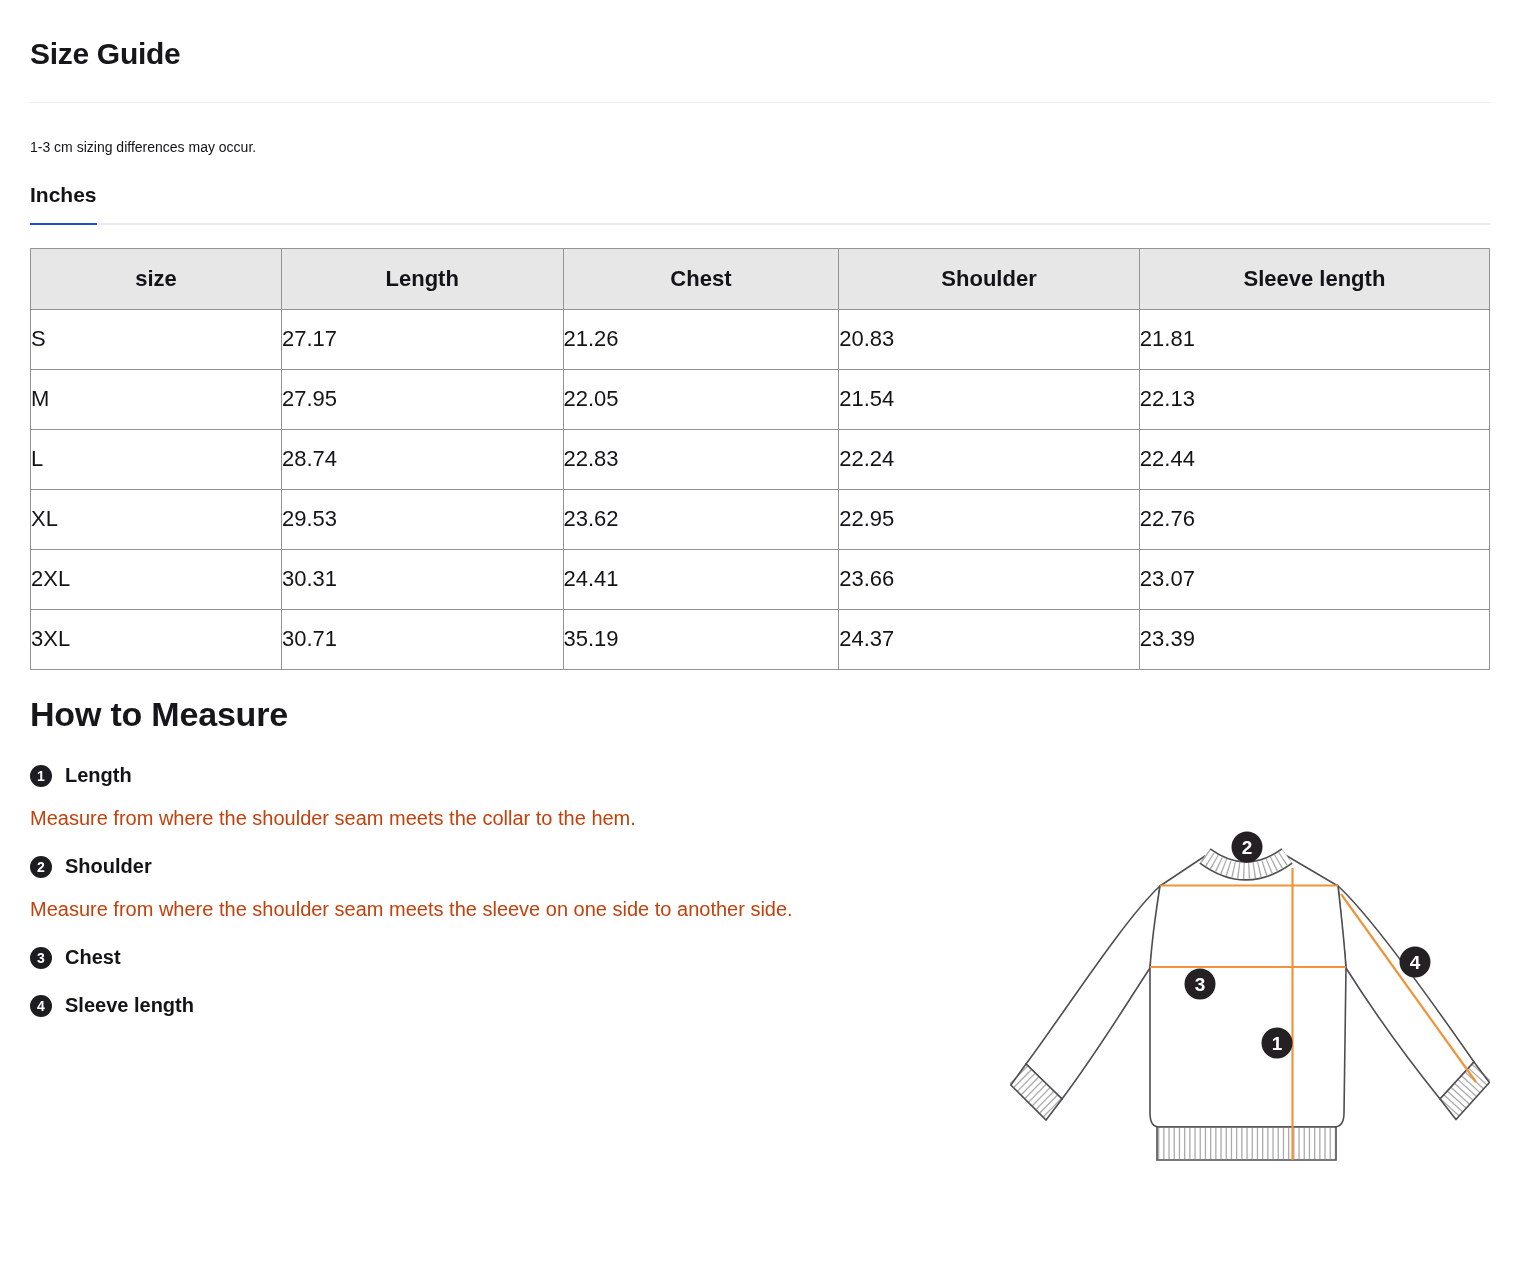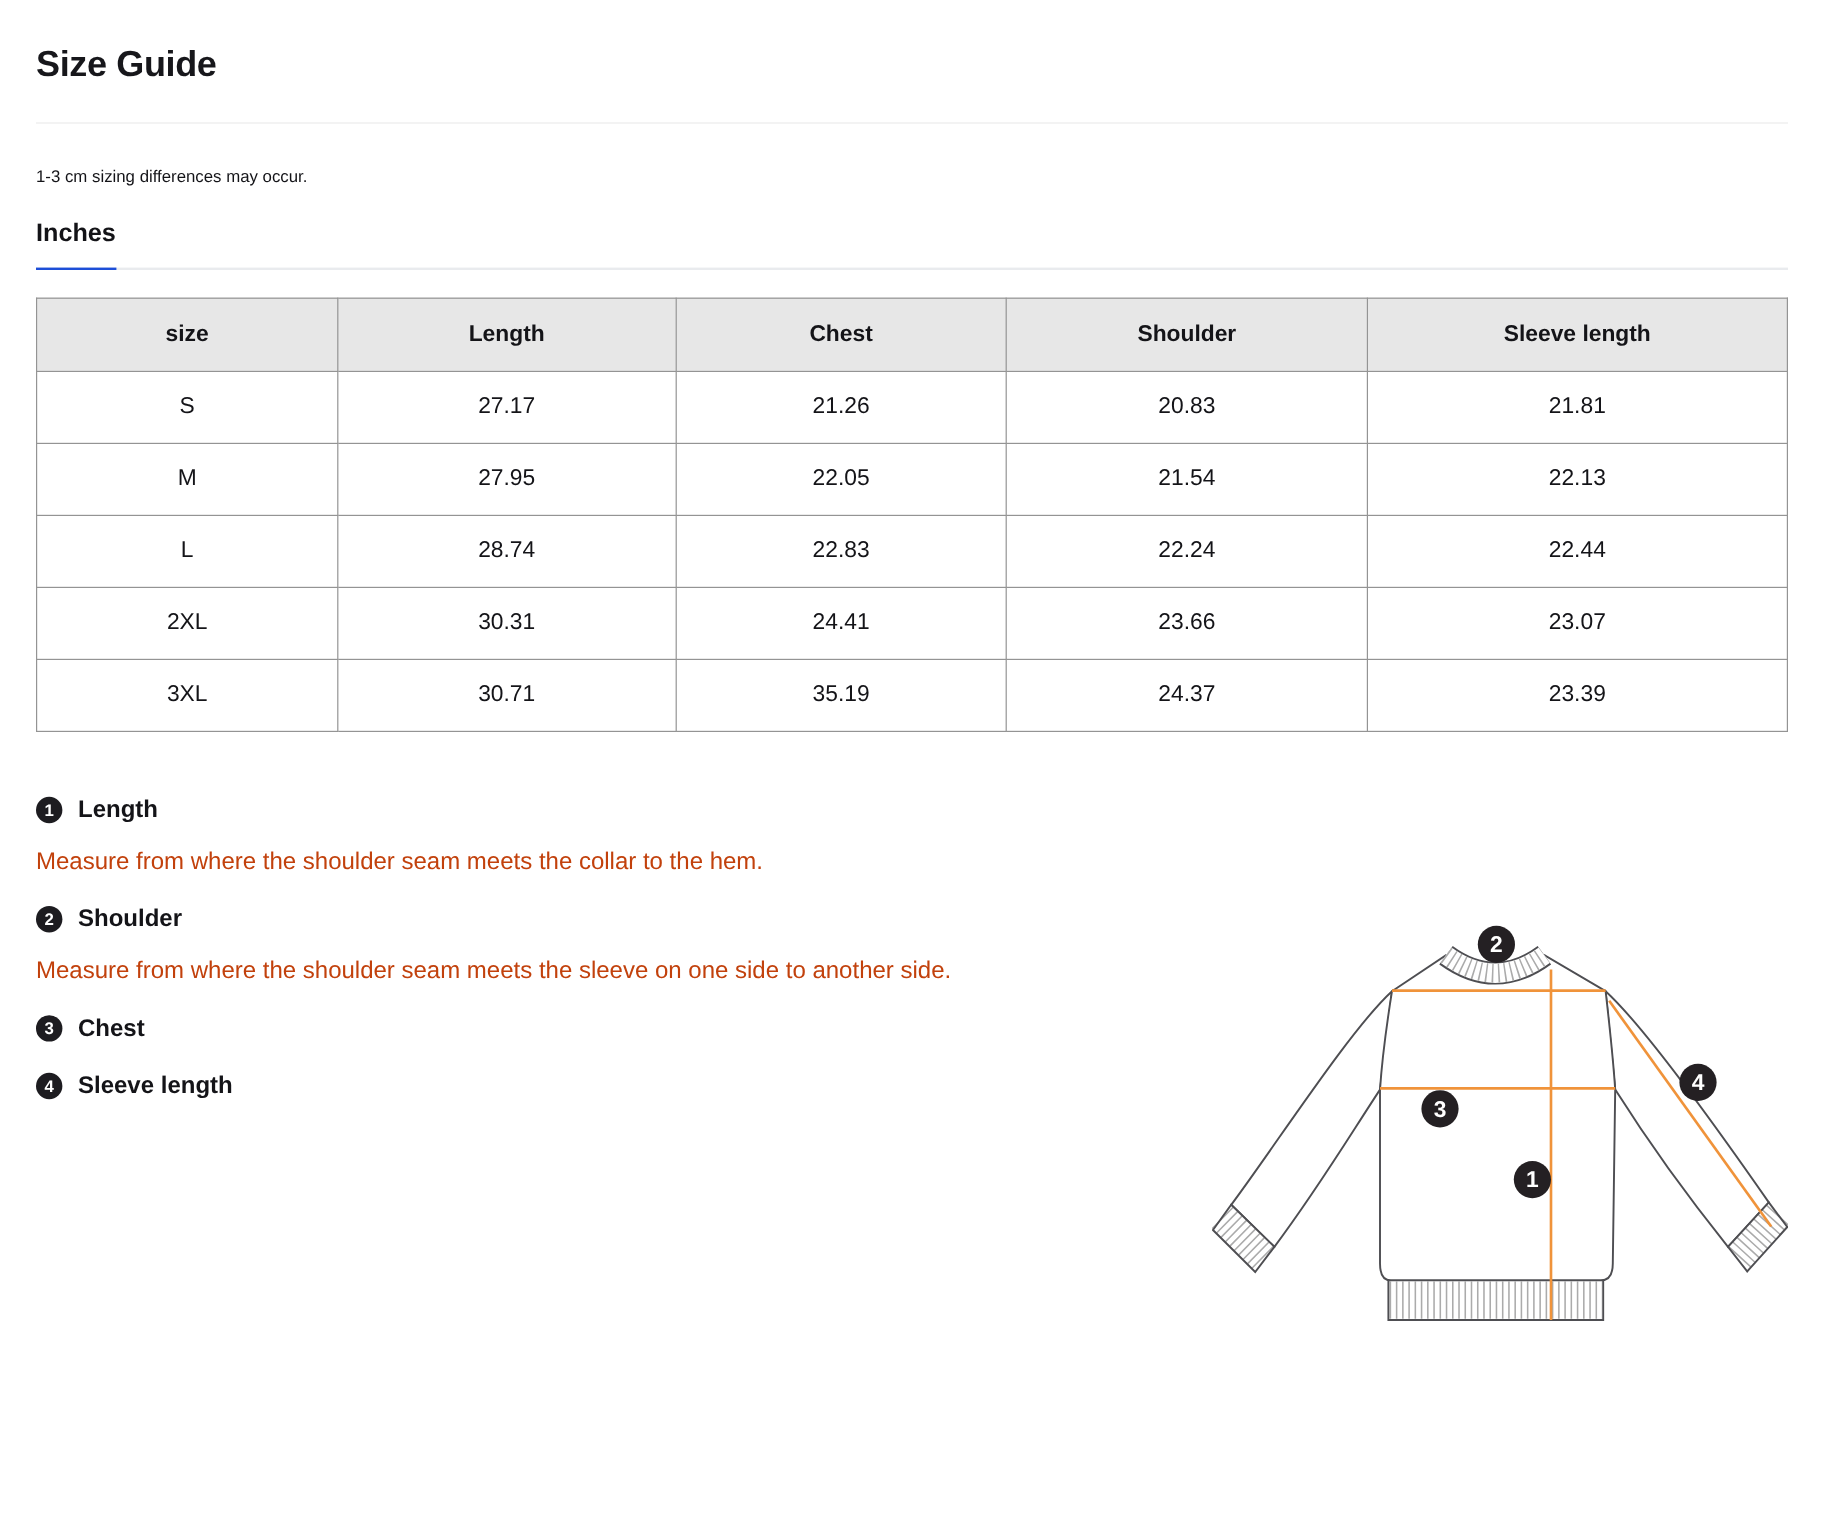--- a/index.html
+++ b/index.html
@@ -8,21 +8,21 @@
   .page { width:1520px; min-height:1272px; background:#fff; padding:38px 30px 0 30px; }
 
   .title { font-size:30px; font-weight:800; letter-spacing:-0.3px; line-height:1.05; }
   .divider { height:1px; background:#ececec; margin-top:32px; }
   .note { margin-top:36px; font-size:14px; line-height:1.15; color:#141418; }
 
   .tabbar { margin-top:28px; border-bottom:2px solid #e9ebee; }
   .tab { display:inline-block; font-size:21px; font-weight:700; color:#131317;
          padding-bottom:16px; border-bottom:2px solid #1d4ed8; margin-bottom:-2px; cursor:pointer; }
 
-  table.size-table { width:100%; border-collapse:collapse; margin-top:23px; text-align:center; font-size:19px; }
+  table.size-table { width:100%; border-collapse:collapse; margin-top:23px; font-size:22px; }
   table.size-table th, table.size-table td { border:1px solid #949494; }
   table.size-table thead th { background:#e7e7e7; height:61px; font-weight:700; color:#141418; }
   table.size-table td { height:60px; color:#141418; }
 
   .measure { position:relative; padding-top:24px; min-height:566px; }
   .section-title { font-size:34px; font-weight:800; letter-spacing:-0.2px; line-height:1.2; }
   .m-item { display:flex; align-items:center; gap:13px; margin-top:25px; }
   .m-item.first { margin-top:30px; }
   .m-badge { width:22px; height:22px; border-radius:50%; background:#1d1c20; color:#fff;
              font-size:14px; font-weight:700; display:flex; align-items:center; justify-content:center; flex:0 0 22px; }
@@ -79,37 +79,45 @@
         <td>22.13</td>
       </tr>
       <tr>
         <td>L</td>
         <td>28.74</td>
         <td>22.83</td>
         <td>22.24</td>
         <td>22.44</td>
       </tr>
       <tr>
+        <td>XL</td>
+        <td>29.53</td>
+        <td>23.62</td>
+        <td>22.95</td>
+        <td>22.76</td>
+      </tr>
+      <tr>
         <td>2XL</td>
         <td>30.31</td>
         <td>24.41</td>
         <td>23.66</td>
         <td>23.07</td>
       </tr>
       <tr>
         <td>3XL</td>
         <td>30.71</td>
         <td>35.19</td>
         <td>24.37</td>
         <td>23.39</td>
       </tr>
     </tbody>
   </table>
 
   <section class="measure">
+    <h2 class="section-title">How to Measure</h2>
 
     <div class="m-item first">
       <span class="m-badge">1</span>
       <span class="m-label">Length</span>
     </div>
     <p class="m-desc">Measure from where the shoulder seam meets the collar to the hem.</p>
 
     <div class="m-item">
       <span class="m-badge">2</span>
       <span class="m-label">Shoulder</span>

